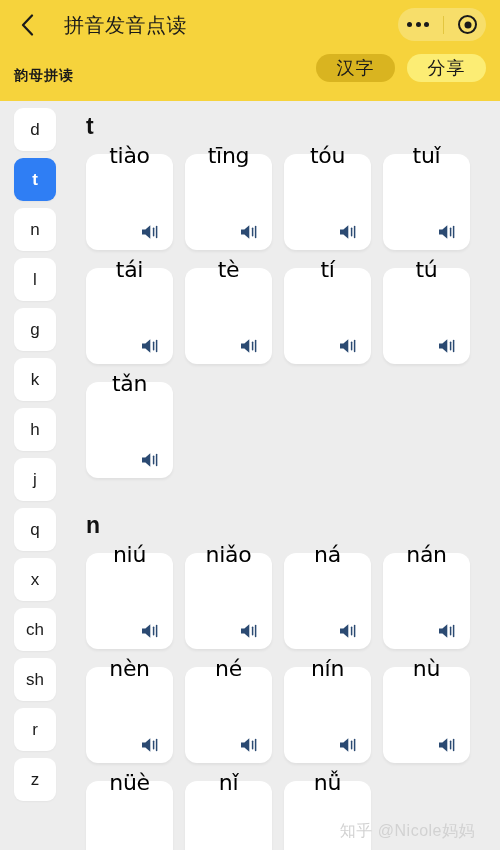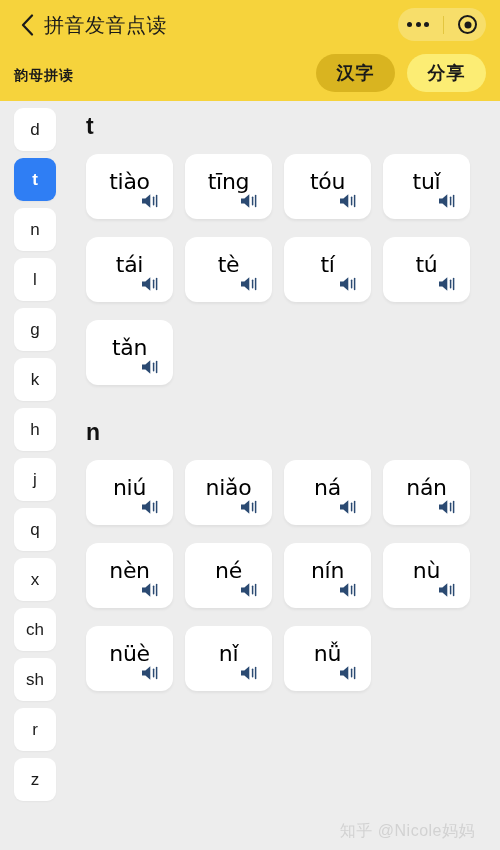--- a/index.html
+++ b/index.html
@@ -47,21 +47,21 @@
     align-items: center;
     justify-content: center;
   }
   .back-chevron svg { display: block; }
 
   .nav-title {
     font-size: 20px;
     font-weight: 400;
     color: #1a1a1a;
     letter-spacing: 0.5px;
-    margin-left: 4px;
+    margin-left: 24px;
     white-space: nowrap;
   }
 
   .capsule {
     position: absolute;
     right: 14px;
     top: 8px;
     width: 88px;
     height: 33px;
     border-radius: 17px;
@@ -121,28 +121,28 @@
   }
   .sub-buttons {
     position: absolute;
     right: 14px;
     top: 4px;
     display: flex;
     align-items: center;
     gap: 12px;
   }
   .pill {
-    height: 38px;
+    height: 28px;
     min-width: 79px;
     border-radius: 19px;
     display: flex;
     align-items: center;
     justify-content: center;
     font-size: 18px;
-    font-weight: 700;
+    font-weight: 400;
     color: #1a1a1a;
     cursor: pointer;
     padding: 0 16px;
     letter-spacing: 1px;
   }
   .pill.hanzi { background: #d9b420; }
   .pill.share { background: #fced74; }
 
   
   .body-wrap {
@@ -197,27 +197,27 @@
     letter-spacing: 0.5px;
   }
   .grid {
     display: grid;
     grid-template-columns: repeat(4, 87px);
     gap: 18px 12px;
   }
   .card {
     position: relative;
     width: 87px;
-    height: 65px;
+    height: 96px;
     background: #ffffff;
     border-radius: 12px;
     box-shadow: 0 2px 3px rgba(0,0,0,0.055);
     cursor: pointer;
     display: flex;
-    align-items: center;
+    align-items: flex-start;
     justify-content: center;
   }
   .card-text {
     font-family: "DejaVu Sans", "Liberation Sans", sans-serif;
     font-size: 22px;
     color: #000000;
     line-height: 1;
     margin-top: -9px;
     white-space: nowrap;
     letter-spacing: -0.3px;

